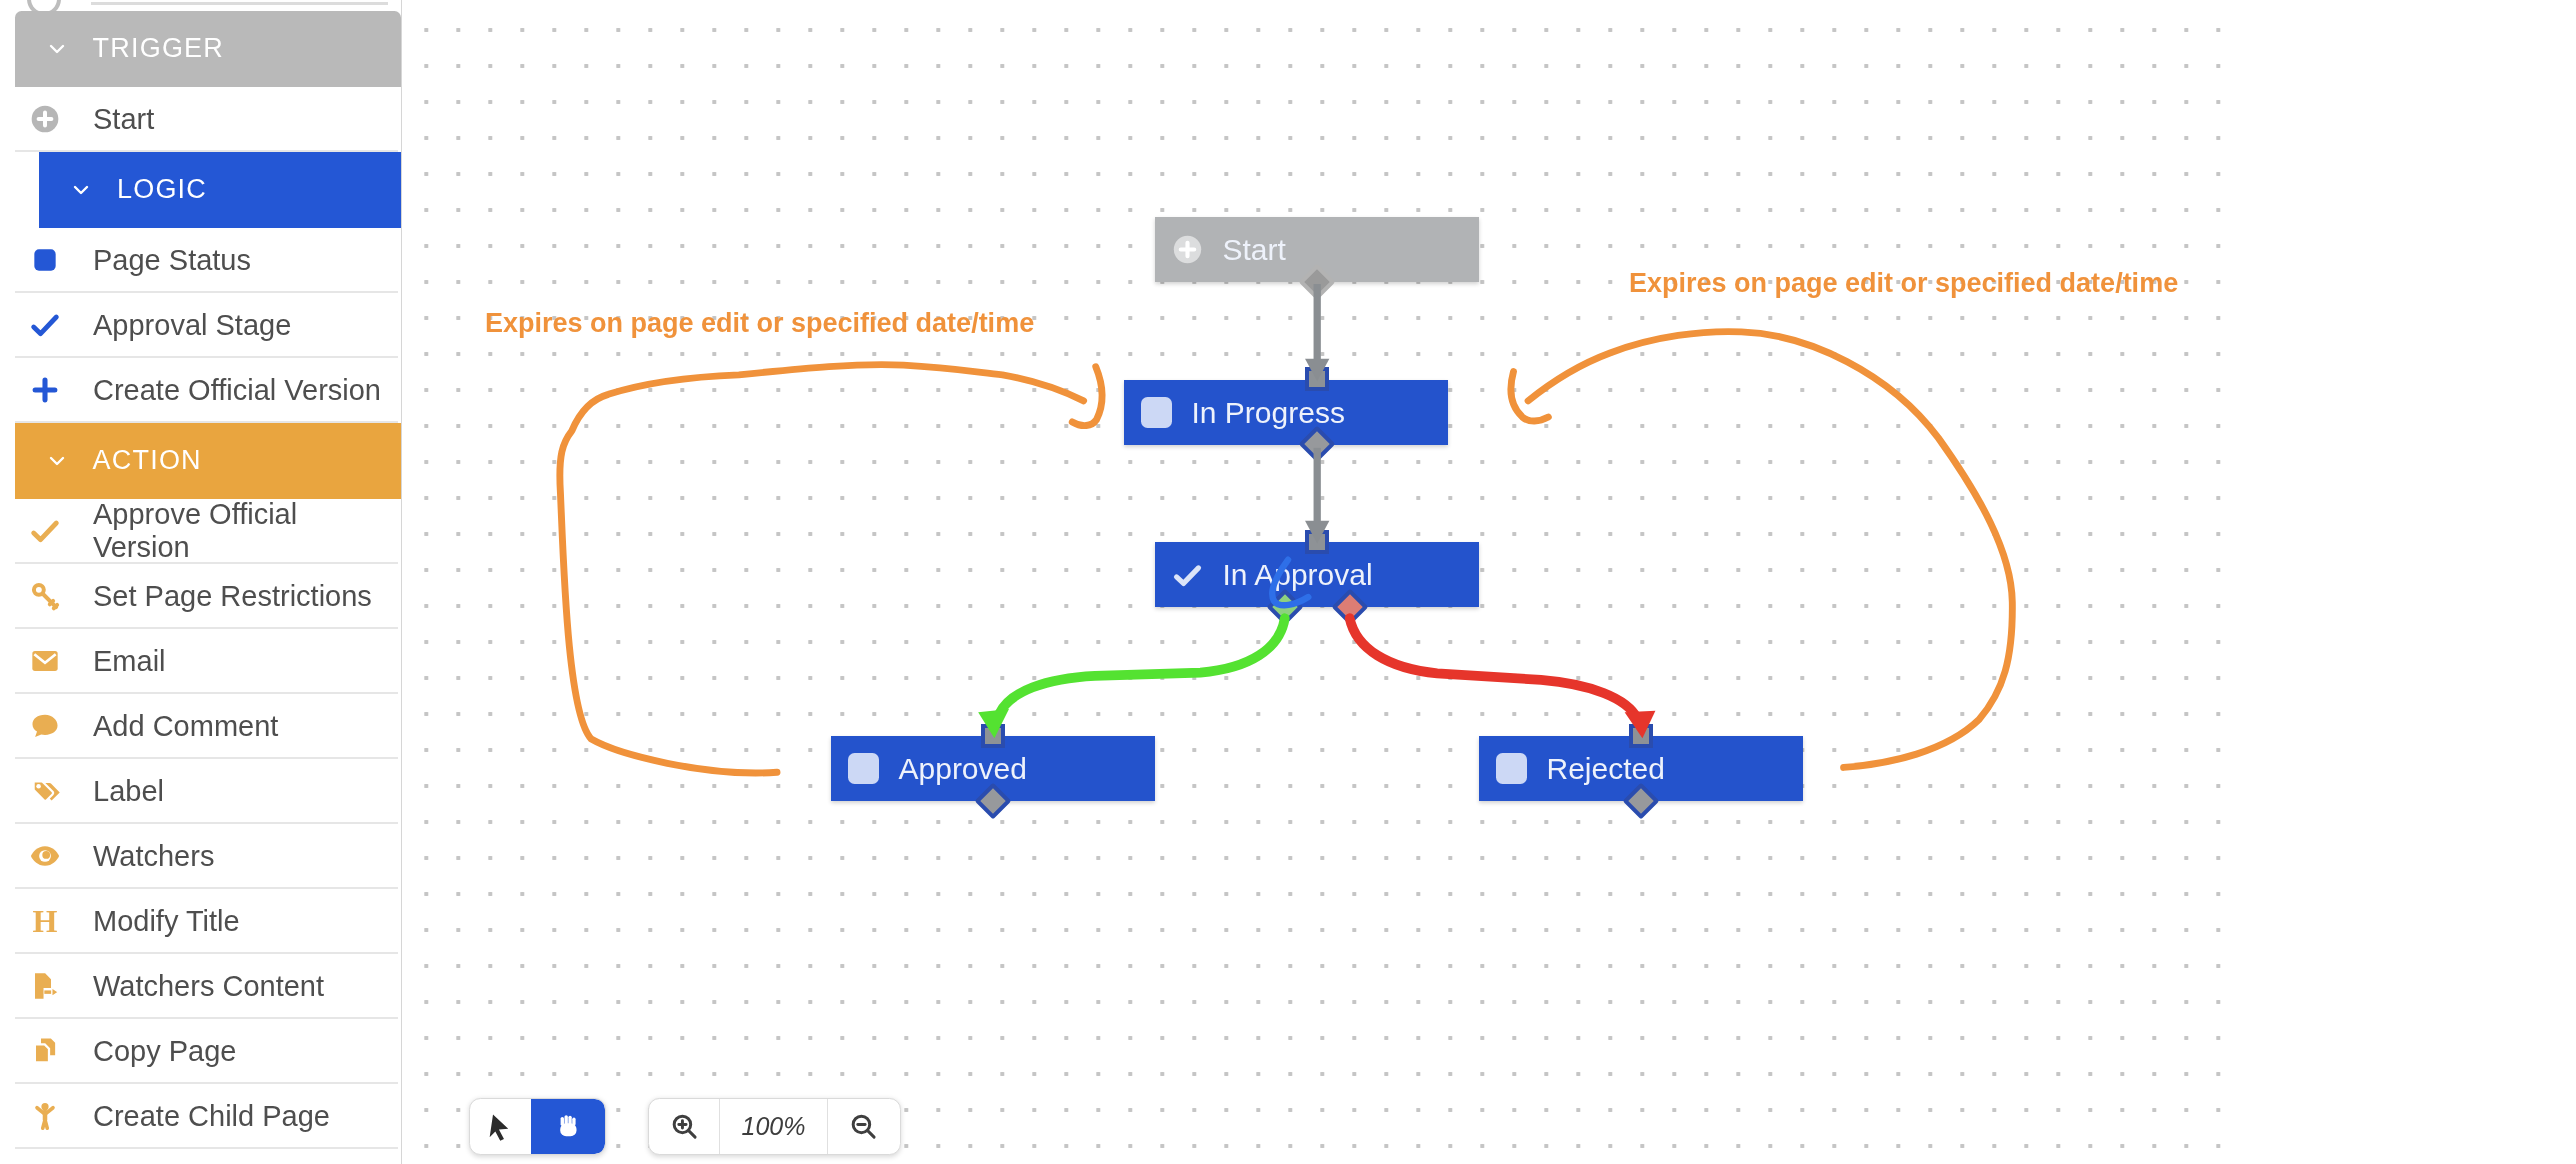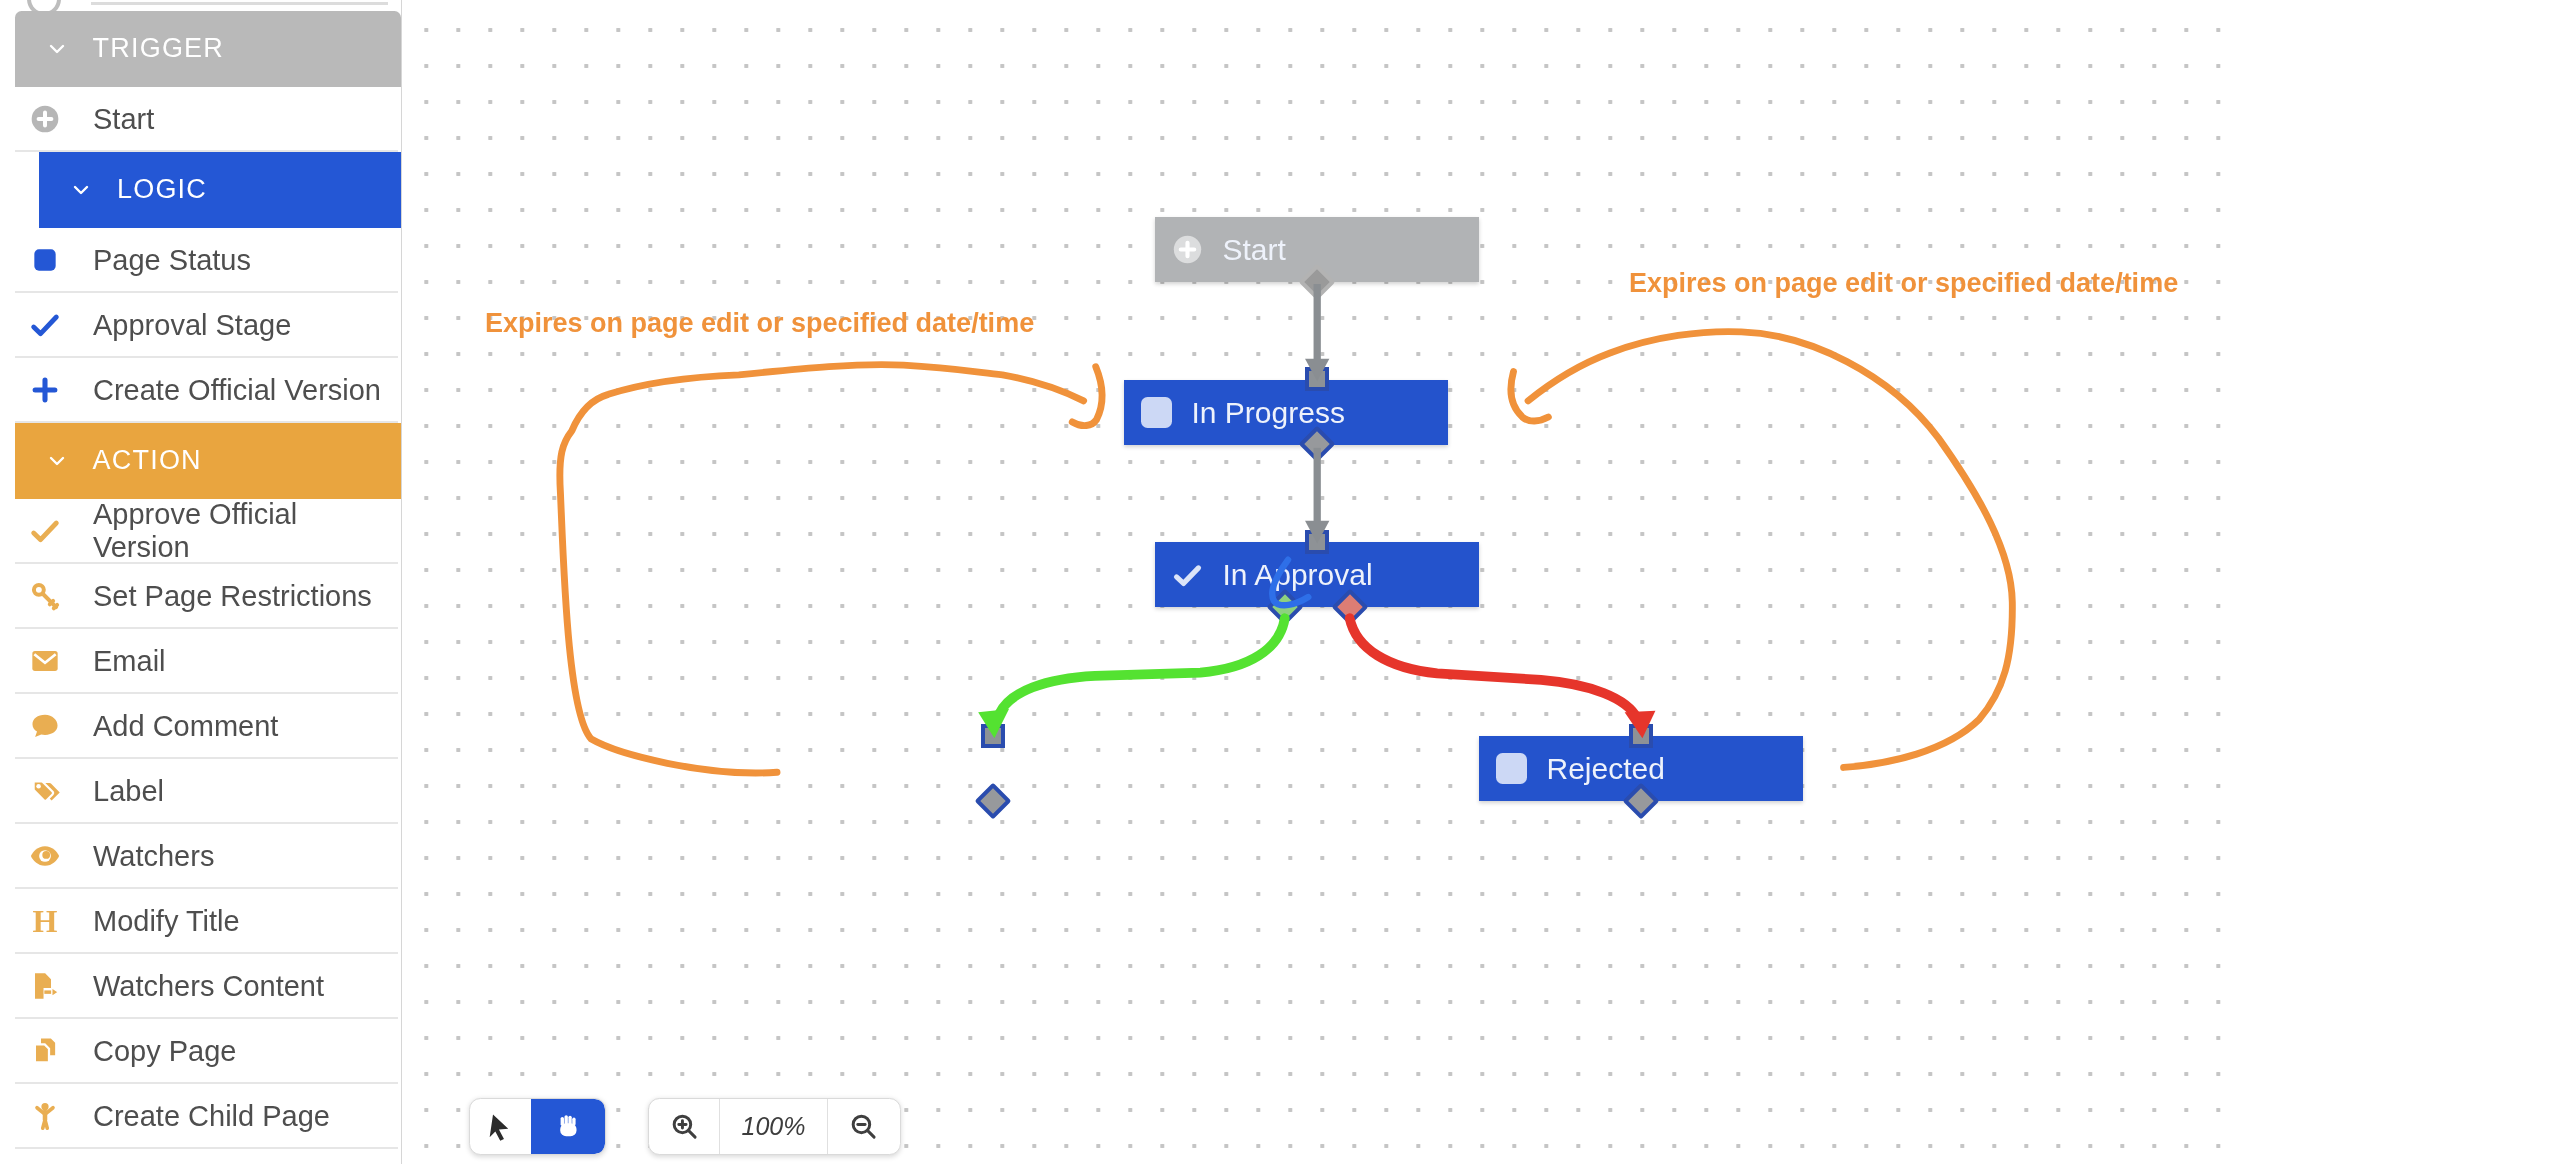--- a/index.html
+++ b/index.html
@@ -253,20 +253,24 @@
 
   <div class="node node--blue" style="left:1155px;top:542px;">
     <span class="nicon">
       <svg viewBox="0 0 24 24" style="width:34px;height:34px;" fill="none" stroke="#dbe4f8" stroke-width="4" stroke-linecap="round" stroke-linejoin="round">
           <path d="M3.5 13.5l5.4 5L20.5 6.5"></path>
         </svg>
     </span>
     <span class="nlbl">In Approval</span>
   </div>
 
+  <div class="node node--blue" style="left:831px;top:736px;">
+    <span class="nicon nicon--sq"></span>
+    <span class="nlbl">Approved</span>
+  </div>
 
   <div class="node node--blue" style="left:1479px;top:736px;">
     <span class="nicon nicon--sq"></span>
     <span class="nlbl">Rejected</span>
   </div>
 
   <div class="port port--di port--di-gray" style="left:1304px;top:269px;"></div>
   <div class="port port--sq" style="left:1305px;top:367px;"></div>
   <div class="port port--di" style="left:1304px;top:431px;"></div>
   <div class="port port--sq" style="left:1305px;top:530px;"></div>

